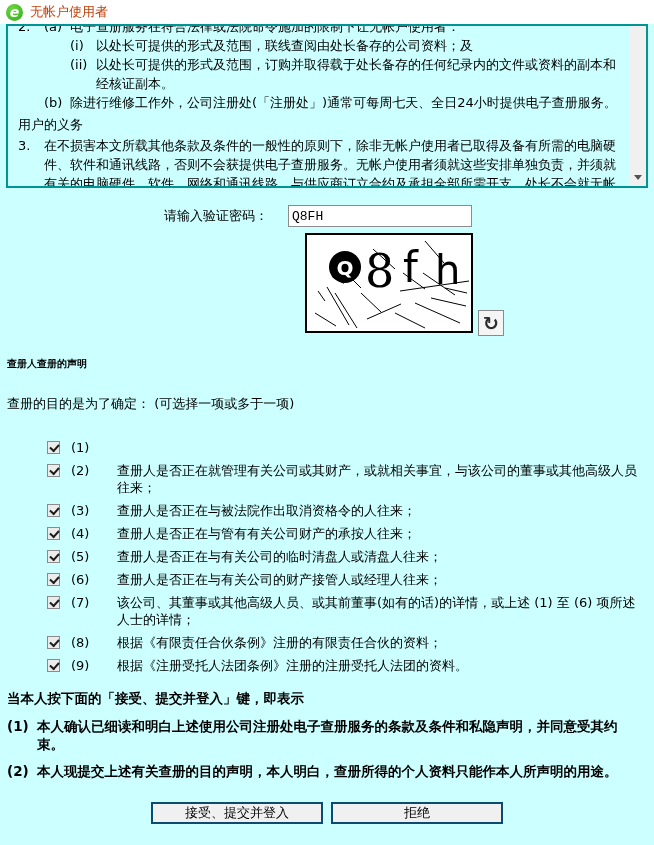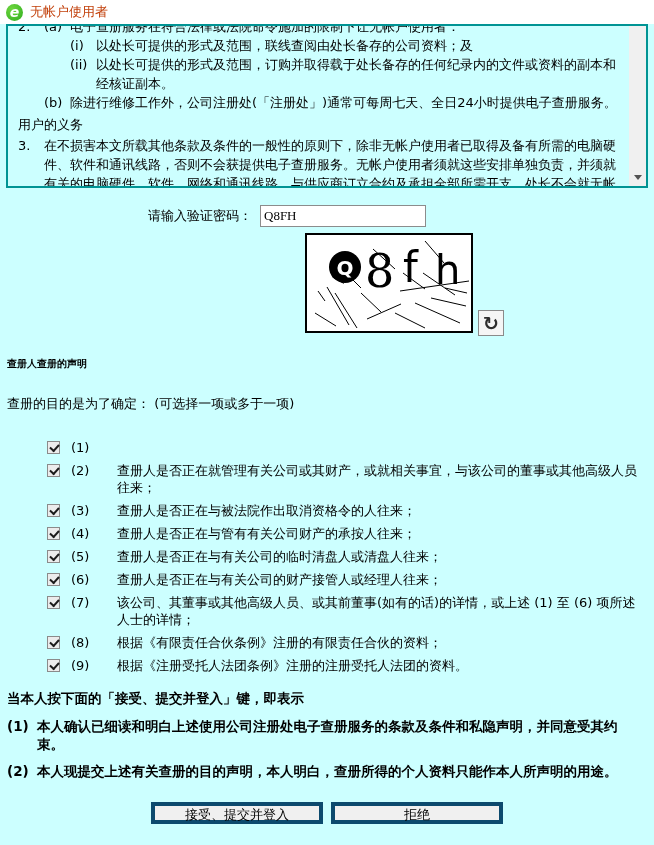--- a/index.html
+++ b/index.html
@@ -59,26 +59,26 @@
     width:0; height:0;
     border-left:4px solid transparent; border-right:4px solid transparent;
     border-top:5px solid #535353;
   }
 
   
   .captcha-row {
     margin-top:17px;
     display:flex; align-items:center;
   }
-  .captcha-label { width:260px; text-align:right; padding-right:8px; font-size:13px; }
+  .captcha-label { width:288px; text-align:right; padding-right:20px; font-size:13px; }
   .captcha-input {
-    width:166px; height:22px;
+    width:184px; height:22px;
     border:1px solid #8c8c8c; background:#fff;
     font-size:13px; padding:0 3px;
-    font-family:Liberation Serif, serif;
+    font-family:Liberation Mono, monospace;
   }
   .captcha-area { position:relative; height:110px; margin-top:6px; }
   .captcha-img {
     position:absolute; left:305px; top:0;
     width:168px; height:100px;
     background:#fff; border:2px solid #000;
   }
   .captcha-refresh-btn {
     position:absolute; left:478px; top:77px;
     width:26px; height:26px;
@@ -120,21 +120,21 @@
   }
   .confirm-item .item-text { max-width:600px; }
 
   
   .button-row {
     margin-top:22px;
     display:flex; justify-content:center; gap:8px;
   }
   .win-button {
     width:172px; height:22px;
-    background:#f0f0f0; border:4px solid #0c4a6e;
+    background:#f0f0f0; border:2px solid #0c4a6e;
     font-size:13px; color:#000;
     font-family:"DejaVu Sans","Liberation Sans",sans-serif;
     cursor:pointer;
   }
 </style>
 </head>
 <body>
 
 <div class="titlebar">
   <span class="browser-icon">e</span>

